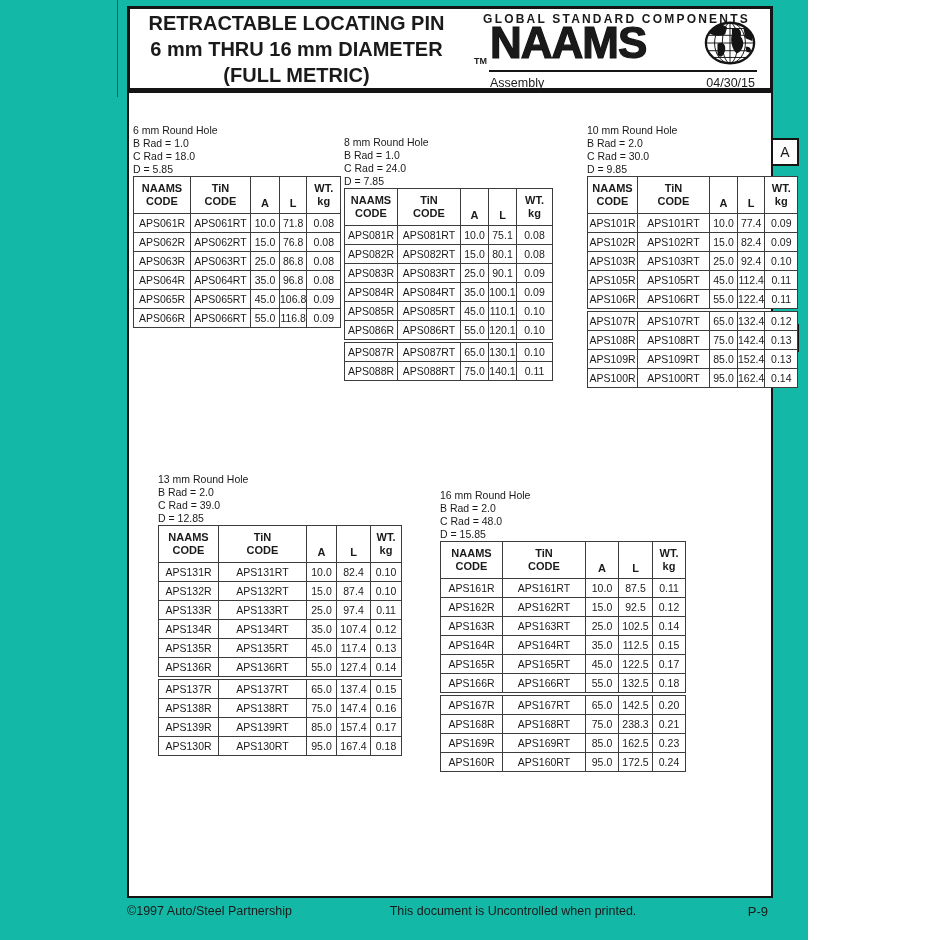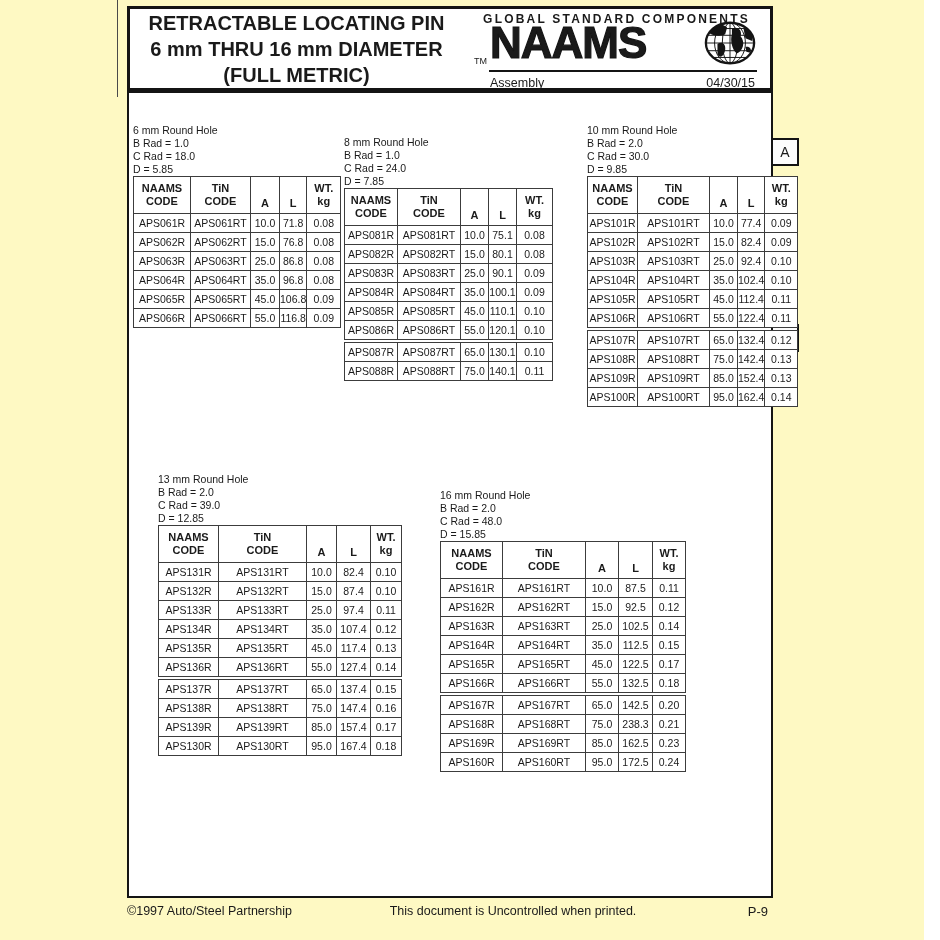--- a/index.html
+++ b/index.html
@@ -1,31 +1,31 @@
 <!DOCTYPE html>
 <html><head>
 <meta charset="utf-8">
 <style>
   html,body{margin:0;padding:0;background:#ffffff;}
-  .page{position:relative;width:924px;height:940px;background:#fef9c3;
+  .page{position:relative;width:808px;height:940px;background:#14b8a6;
         font-family:"Liberation Sans",sans-serif;color:#1a1a1a;overflow:hidden;}
   .edge-line{position:absolute;left:117px;top:0;width:1px;height:97px;background:#4a4a4a;}
 
   
   .header-box{position:absolute;left:127px;top:6px;width:646px;height:85px;
               border:3px solid #141414;box-sizing:border-box;background:#fff;}
   .title-area{position:absolute;left:0;top:0;width:333px;height:100%;
               display:flex;flex-direction:column;justify-content:center;
               text-align:center;font-weight:bold;font-size:20px;line-height:26px;}
   .logo-area{position:absolute;left:333px;right:0;top:0;bottom:0;}
   .tagline{position:absolute;top:3px;left:0;right:0;text-align:center;
            font-weight:bold;font-size:12px;letter-spacing:2.2px;white-space:nowrap;}
   .naams{position:absolute;left:27px;top:12px;font-size:44px;font-weight:bold;
          letter-spacing:-1px;line-height:1;-webkit-text-stroke:1.2px #141414;}
-  .tm{position:absolute;left:11px;top:47px;font-size:9px;font-weight:normal;}
+  .tm{position:absolute;left:11px;top:47px;font-size:9px;font-weight:bold;}
   .globe{position:absolute;right:13px;top:10px;}
   .rule{position:absolute;left:26px;right:13px;top:61px;height:2px;background:#141414;}
   .meta-row{position:absolute;left:27px;right:15px;top:65px;height:16px;
             display:flex;justify-content:space-between;align-items:flex-end;font-size:12.5px;}
 
   
   .body-box{position:absolute;left:127px;top:91px;width:646px;height:807px;
             border:2px solid #141414;box-sizing:border-box;background:#fff;}
   .side-box{position:absolute;left:771px;width:28px;height:28px;border:2px solid #141414;
             box-sizing:border-box;background:#fdfdfd;display:flex;align-items:center;
@@ -322,27 +322,20 @@
             <td>0.09</td>
           </tr>
           <tr>
             <td>APS103R</td>
             <td>APS103RT</td>
             <td>25.0</td>
             <td>92.4</td>
             <td>0.10</td>
           </tr>
           <tr>
-            <td>APS104R</td>
-            <td>APS104RT</td>
-            <td>35.0</td>
-            <td>102.4</td>
-            <td>0.10</td>
-          </tr>
-          <tr>
             <td>APS105R</td>
             <td>APS105RT</td>
             <td>45.0</td>
             <td>112.4</td>
             <td>0.11</td>
           </tr>
           <tr>
             <td>APS106R</td>
             <td>APS106RT</td>
             <td>55.0</td>

